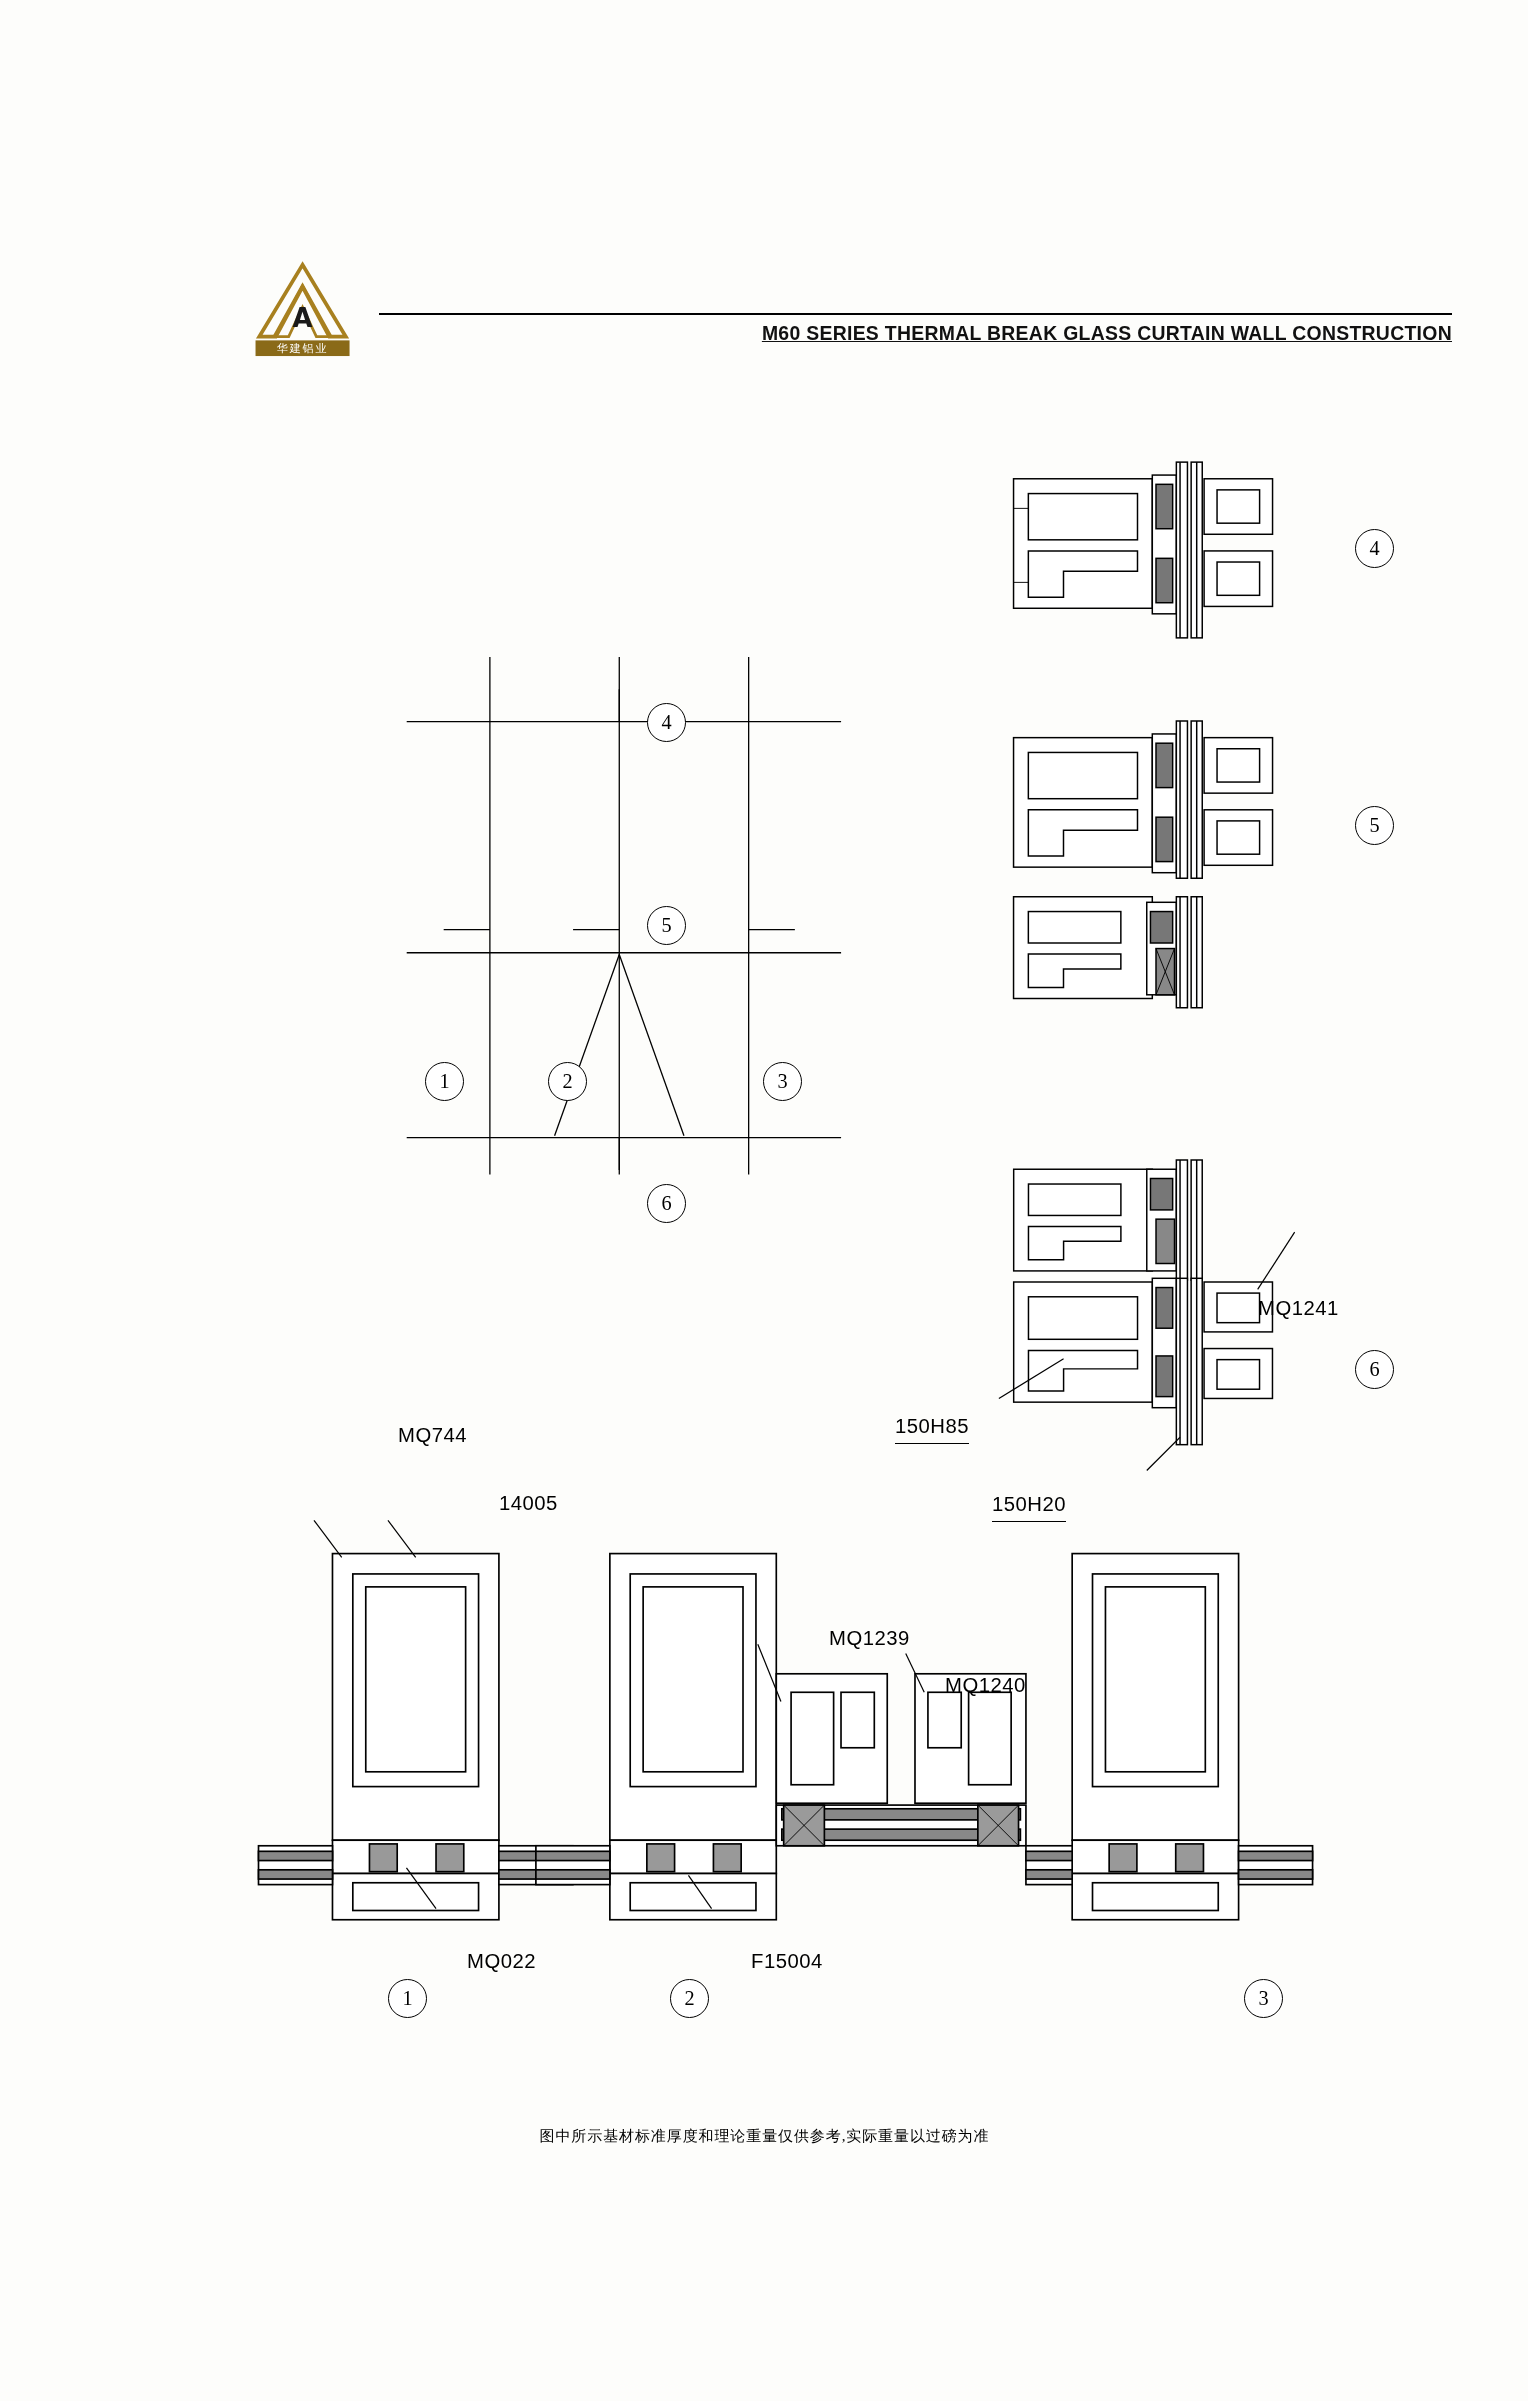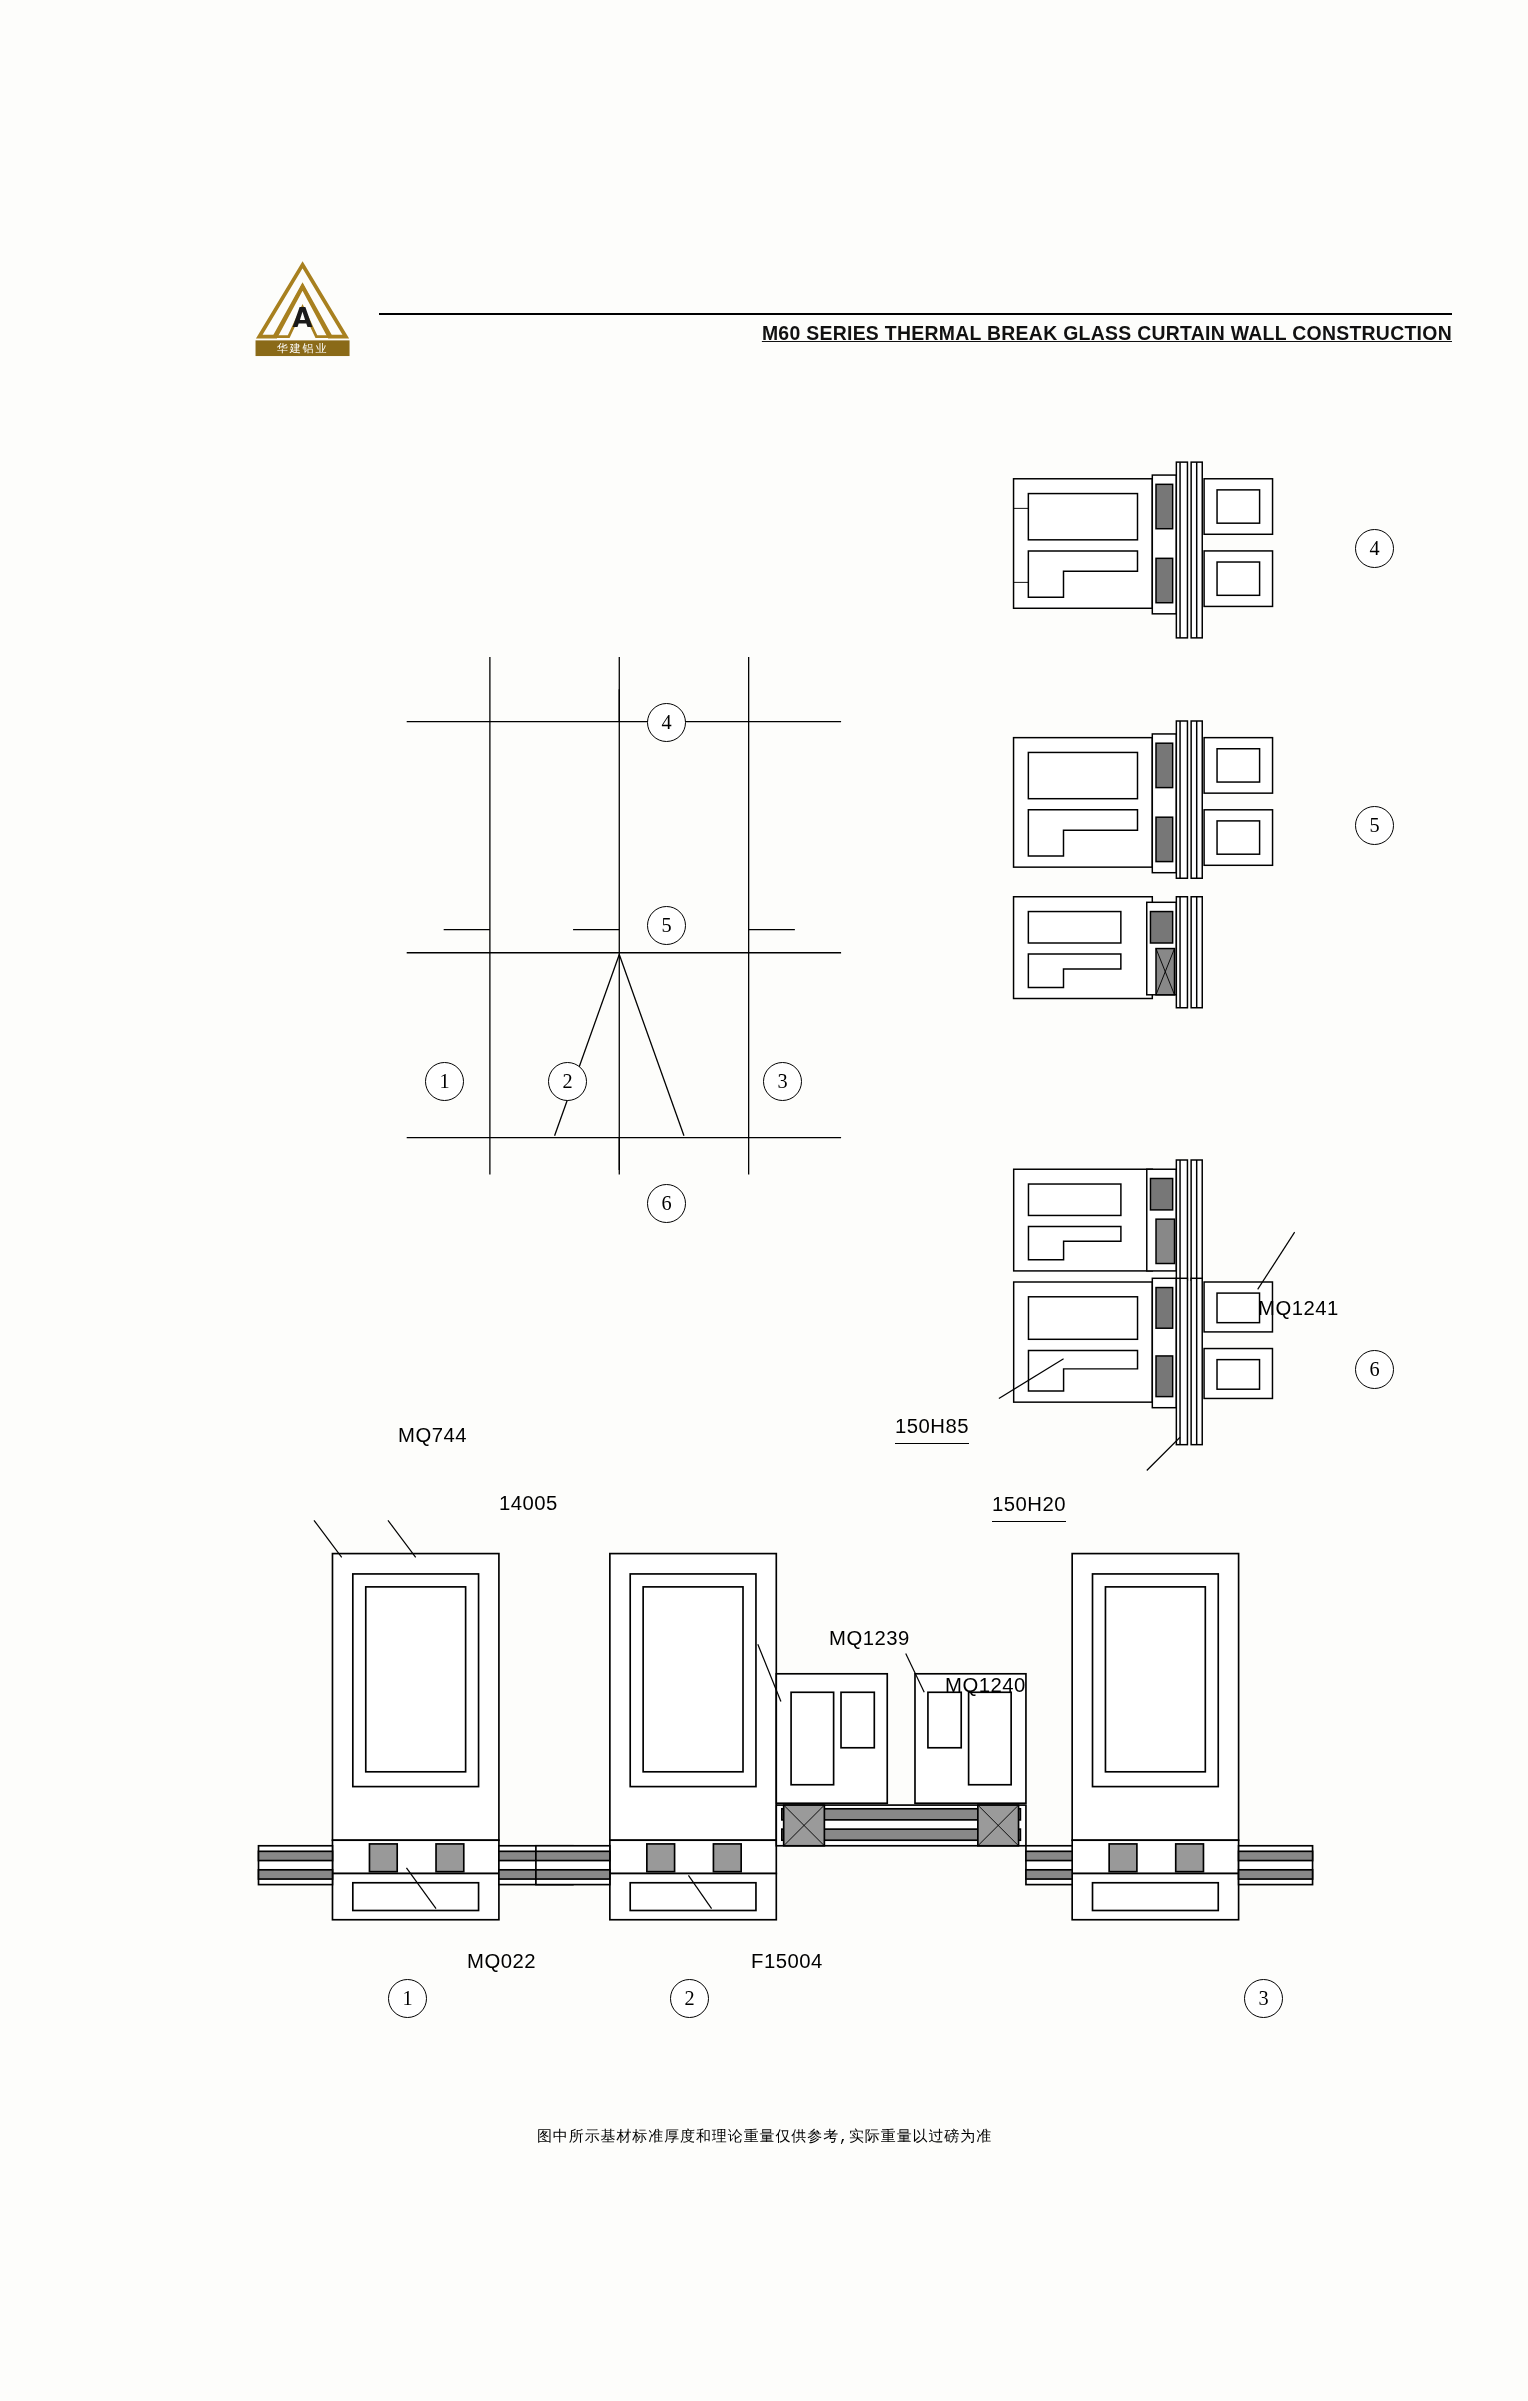--- a/index.html
+++ b/index.html
@@ -92,21 +92,21 @@
     white-space: nowrap;
     letter-spacing: 0.5px;
   }
   .label.underline { border-bottom: 1.5px solid #000; padding-bottom: 5px;}
   .footnote {
     position: absolute;
     left: 0;
     top: 2127px;
     width: 1529px;
     text-align: center;
-    font-family: Liberation Mono, monospace;
+    font-family: Liberation Serif, serif;
     font-size: 15px;
     letter-spacing: 0.9px;
     color: #000;
   }
   svg { position: absolute; left: 0; top: 0; overflow: visible; }
 </style>
 </head>
 <body>
 
 <div class="page">

